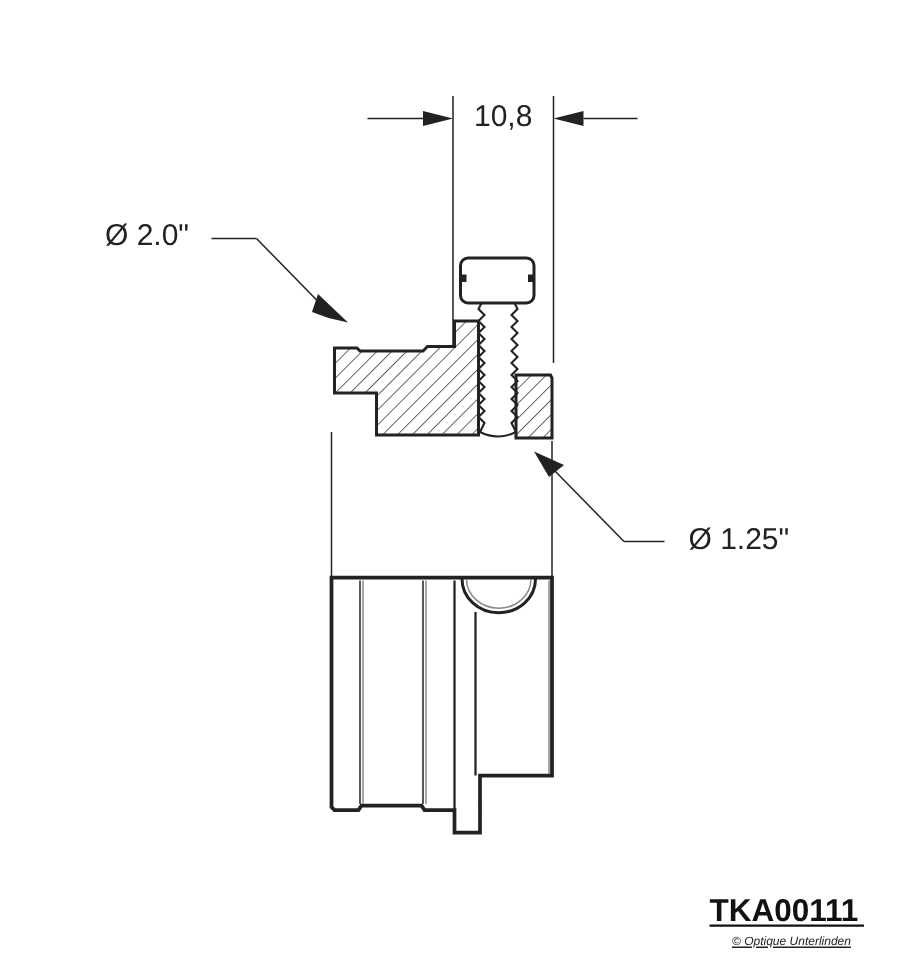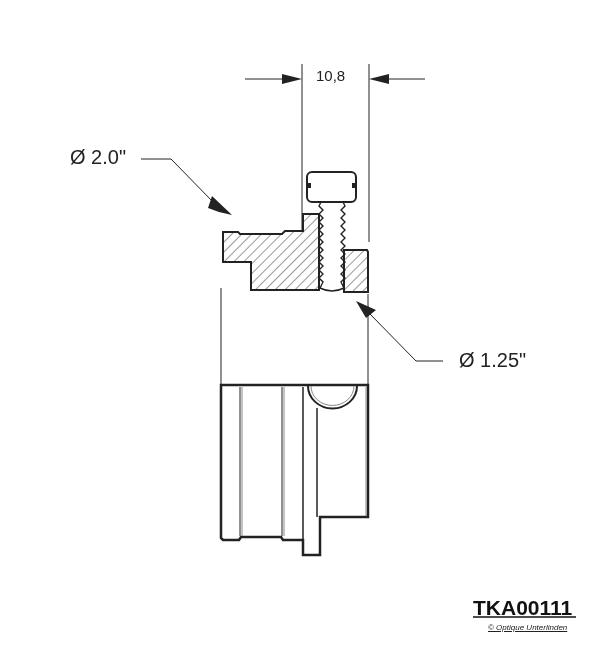--- a/index.html
+++ b/index.html
@@ -1,19 +1,19 @@
 <!DOCTYPE html>
 <html><head>
 <meta charset="utf-8">
 <style>
   html,body{margin:0;padding:0;background:#fff;}
   body{width:600px;height:649px;position:relative;overflow:hidden;font-family:"Liberation Sans",sans-serif;}
   svg{position:absolute;left:0;top:0;}
   .lbl{position:absolute;color:#222;font-family:"Liberation Sans",sans-serif;white-space:nowrap;}
-  .dim-top{left:316px;top:67px;font-size:15px;}
+  .dim-top{left:316px;top:67px;font-size:20px;}
   .dim-left{left:70px;top:146px;font-size:20px;}
   .dim-right{left:459px;top:349px;font-size:20px;}
   .part{left:473px;top:596px;font-size:21px;font-weight:bold;text-decoration:underline;color:#111;}
   .copy{left:488px;top:623px;font-size:8px;font-style:italic;color:#222;text-decoration:underline;}
 </style>
 </head>
 <body>
 
 <svg width="600" height="649" viewBox="0 0 600 649" xmlns="http://www.w3.org/2000/svg">
   <defs>

